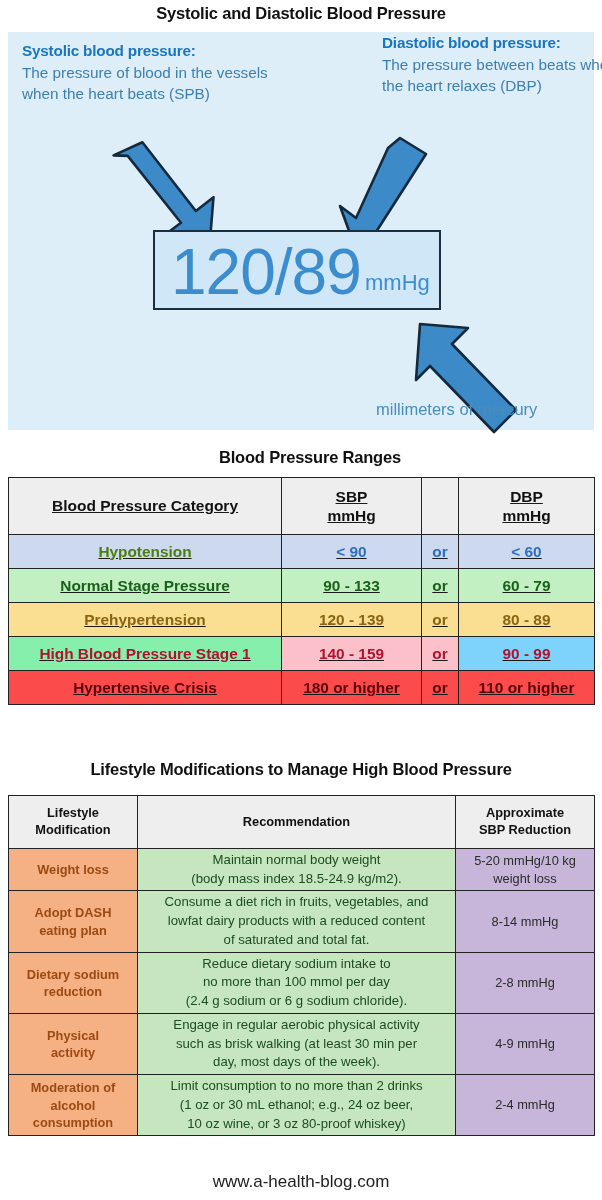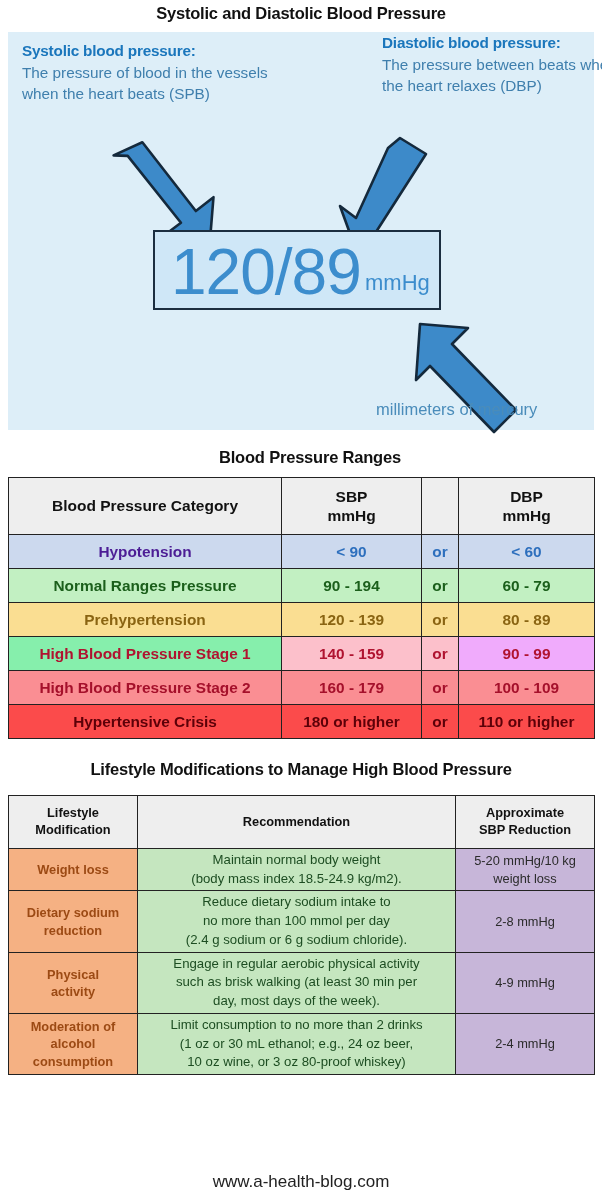--- a/index.html
+++ b/index.html
@@ -88,20 +88,21 @@
 
   
   #ranges-title { position: absolute; left: 0; top: 448px; width: 602px; padding-left: 9px; }
   #ranges-table {
     position: absolute;
     left: 8px;
     top: 477px;
     width: 586px;
     border-collapse: collapse;
     table-layout: fixed;
+    text-decoration: underline;
   }
   #ranges-table td, #ranges-table th {
     border: 1.7px solid #222222;
     text-align: center;
     font-weight: bold;
     padding: 0;
     height: 33px;
   }
   #ranges-table thead th {
     background: #eeeeee;
@@ -230,48 +231,42 @@
       </th>
       <th></th>
       <th>
         <span>DBP</span><br>
         <span>mmHg</span>
       </th>
     </tr>
   </thead>
   <tbody id="ranges-body">
       <tr>
-        <td style="background: rgb(204, 217, 238); color: #4c1d95;">Hypotension</td>
+        <td style="background: rgb(204, 217, 238); color: #4d7c0f;">Hypotension</td>
         <td style="background: rgb(204, 217, 238); color: rgb(45, 111, 189);">&lt; 90</td>
         <td class="rng-or" style="background: rgb(204, 217, 238); color: rgb(45, 111, 189);">or</td>
         <td style="background: rgb(204, 217, 238); color: rgb(45, 111, 189);">&lt; 60</td>
       </tr>
       <tr>
-        <td style="background: rgb(194, 240, 194); color: rgb(27, 95, 27);">Normal Ranges Pressure</td>
-        <td style="background: rgb(194, 240, 194); color: rgb(27, 95, 27);">90 - 194</td>
+        <td style="background: rgb(194, 240, 194); color: rgb(27, 95, 27);">Normal Stage Pressure</td>
+        <td style="background: rgb(194, 240, 194); color: rgb(27, 95, 27);">90 - 133</td>
         <td class="rng-or" style="background: rgb(194, 240, 194); color: rgb(27, 95, 27);">or</td>
         <td style="background: rgb(194, 240, 194); color: rgb(27, 95, 27);">60 - 79</td>
       </tr>
       <tr>
         <td style="background: rgb(250, 222, 146); color: rgb(138, 100, 18);">Prehypertension</td>
         <td style="background: rgb(250, 222, 146); color: rgb(138, 100, 18);">120 - 139</td>
         <td class="rng-or" style="background: rgb(250, 222, 146); color: rgb(138, 100, 18);">or</td>
         <td style="background: rgb(250, 222, 146); color: rgb(138, 100, 18);">80 - 89</td>
       </tr>
       <tr>
         <td style="background: #86efac; color: rgb(176, 19, 48);">High Blood Pressure Stage 1</td>
         <td style="background: rgb(252, 192, 203); color: rgb(176, 19, 48);">140 - 159</td>
         <td class="rng-or" style="background: rgb(252, 192, 203); color: rgb(176, 19, 48);">or</td>
-        <td style="background: #f0abfc; color: rgb(176, 19, 48);">90 - 99</td>
-      </tr>
-      <tr>
-        <td style="background: rgb(250, 142, 147); color: rgb(165, 16, 43);">High Blood Pressure Stage 2</td>
-        <td style="background: rgb(250, 142, 147); color: rgb(165, 16, 43);">160 - 179</td>
-        <td class="rng-or" style="background: rgb(250, 142, 147); color: rgb(165, 16, 43);">or</td>
-        <td style="background: rgb(250, 142, 147); color: rgb(165, 16, 43);">100 - 109</td>
+        <td style="background: #7dd3fc; color: rgb(176, 19, 48);">90 - 99</td>
       </tr>
       <tr>
         <td style="background: rgb(251, 75, 75); color: rgb(92, 0, 8);">Hypertensive Crisis</td>
         <td style="background: rgb(251, 75, 75); color: rgb(92, 0, 8);">180 or higher</td>
         <td class="rng-or" style="background: rgb(251, 75, 75); color: rgb(92, 0, 8);">or</td>
         <td style="background: rgb(251, 75, 75); color: rgb(92, 0, 8);">110 or higher</td>
       </tr>
     </tbody>
 </table>
 
@@ -296,20 +291,25 @@
       </th>
     </tr>
   </thead>
   <tbody id="lifestyle-body">
       <tr>
         <td class="cell-mod">Weight loss</td>
         <td class="cell-rec">Maintain normal body weight<br>(body mass index 18.5-24.9 kg/m2).</td>
         <td class="cell-red">5-20 mmHg/10 kg<br>weight loss</td>
       </tr>
       <tr>
+        <td class="cell-mod">Adopt DASH<br>eating plan</td>
+        <td class="cell-rec">Consume a diet rich in fruits, vegetables, and<br>lowfat dairy products with a reduced content<br>of saturated and total fat.</td>
+        <td class="cell-red">8-14 mmHg</td>
+      </tr>
+      <tr>
         <td class="cell-mod">Dietary sodium<br>reduction</td>
         <td class="cell-rec">Reduce dietary sodium intake to<br>no more than 100 mmol per day<br>(2.4 g sodium or 6 g sodium chloride).</td>
         <td class="cell-red">2-8 mmHg</td>
       </tr>
       <tr>
         <td class="cell-mod">Physical<br>activity</td>
         <td class="cell-rec">Engage in regular aerobic physical activity<br>such as brisk walking (at least 30 min per<br>day, most days of the week).</td>
         <td class="cell-red">4-9 mmHg</td>
       </tr>
       <tr>

